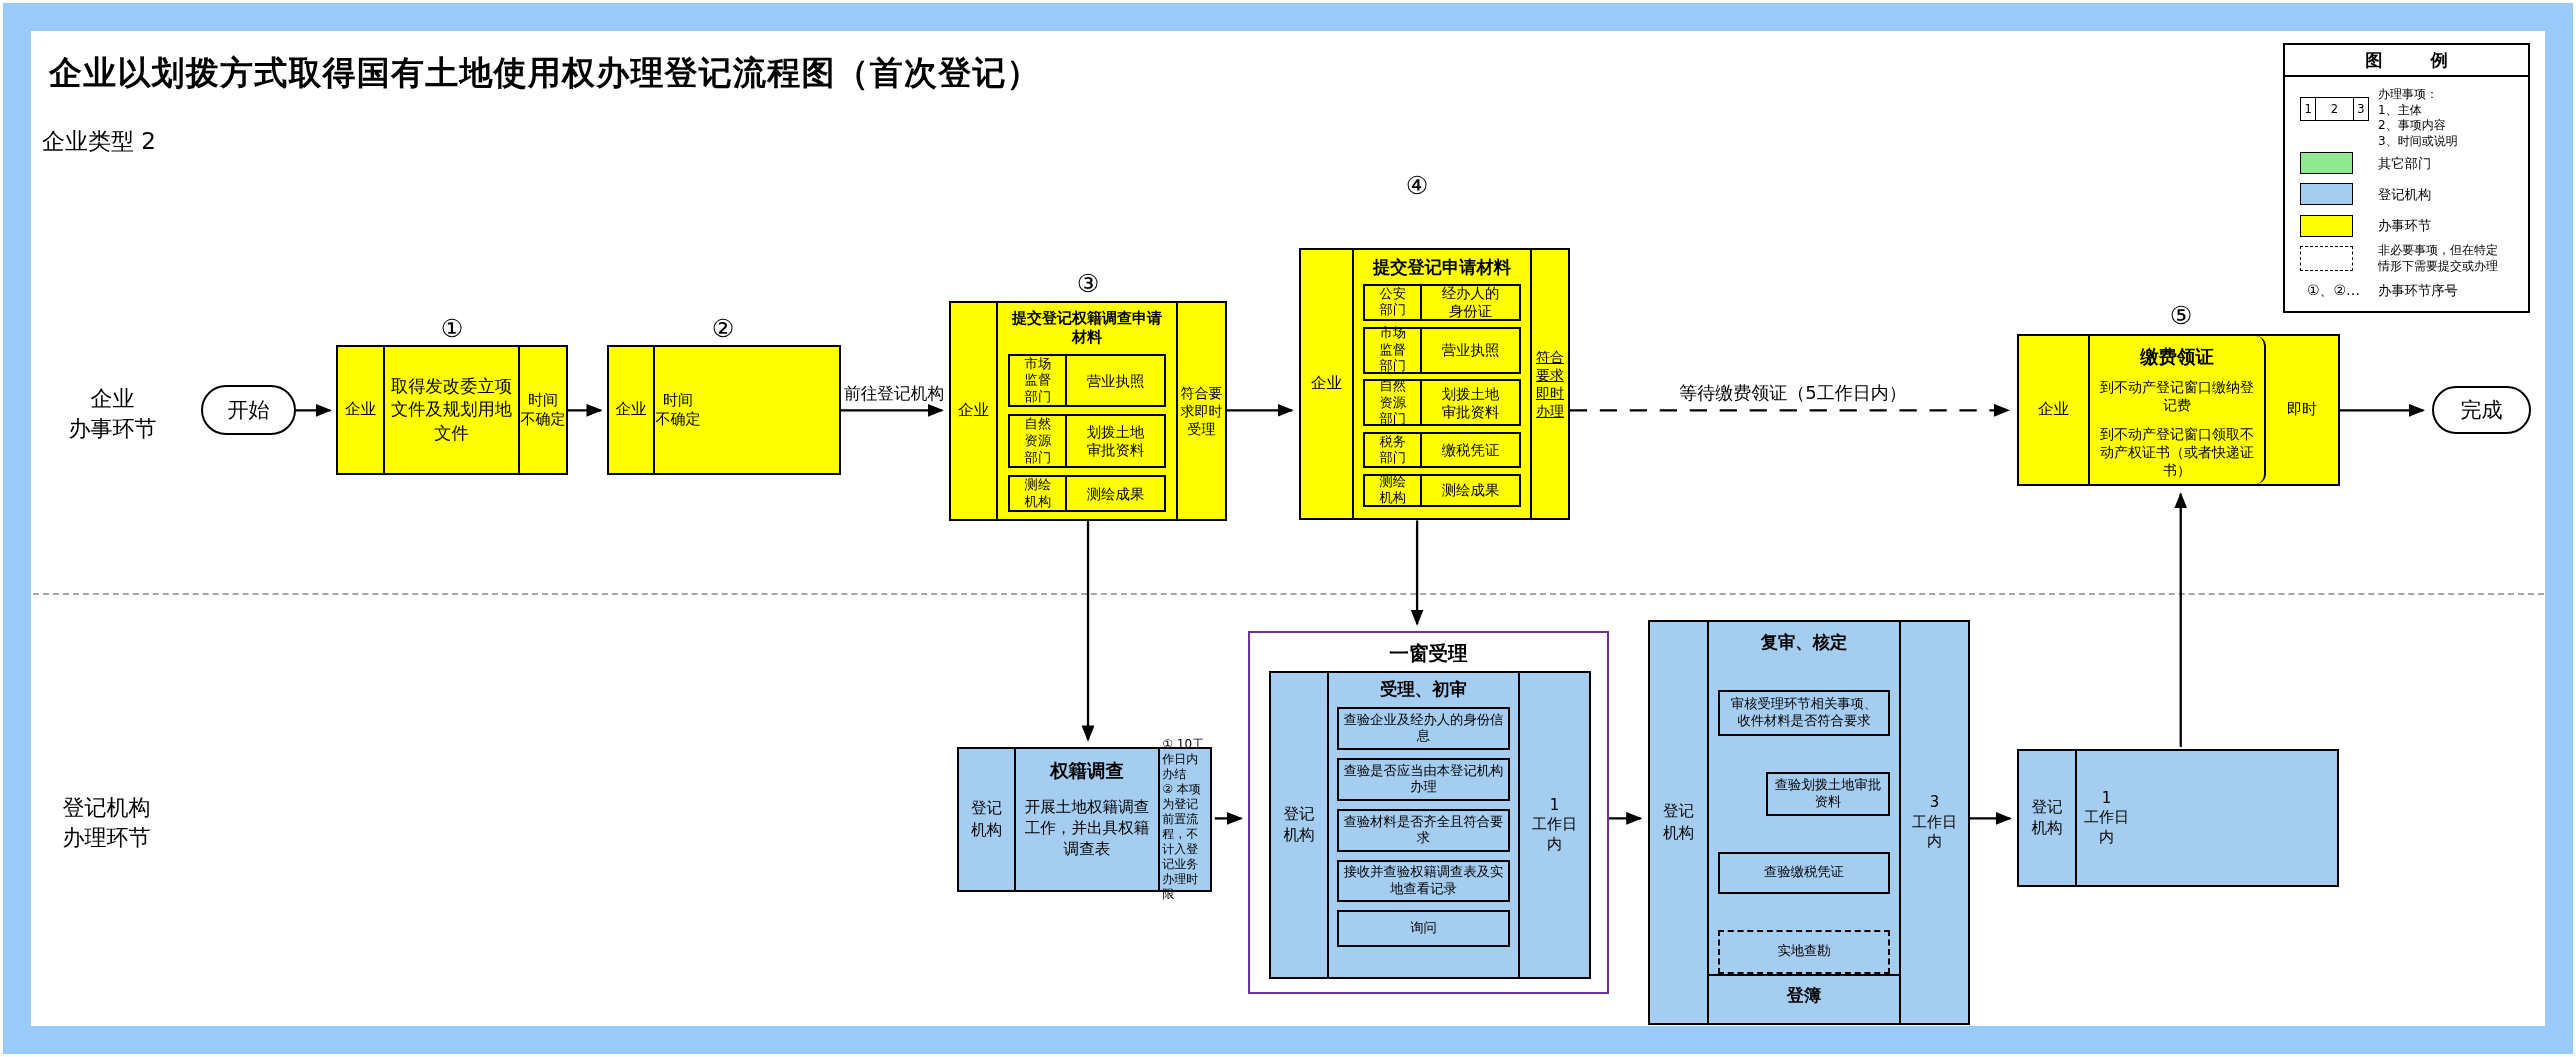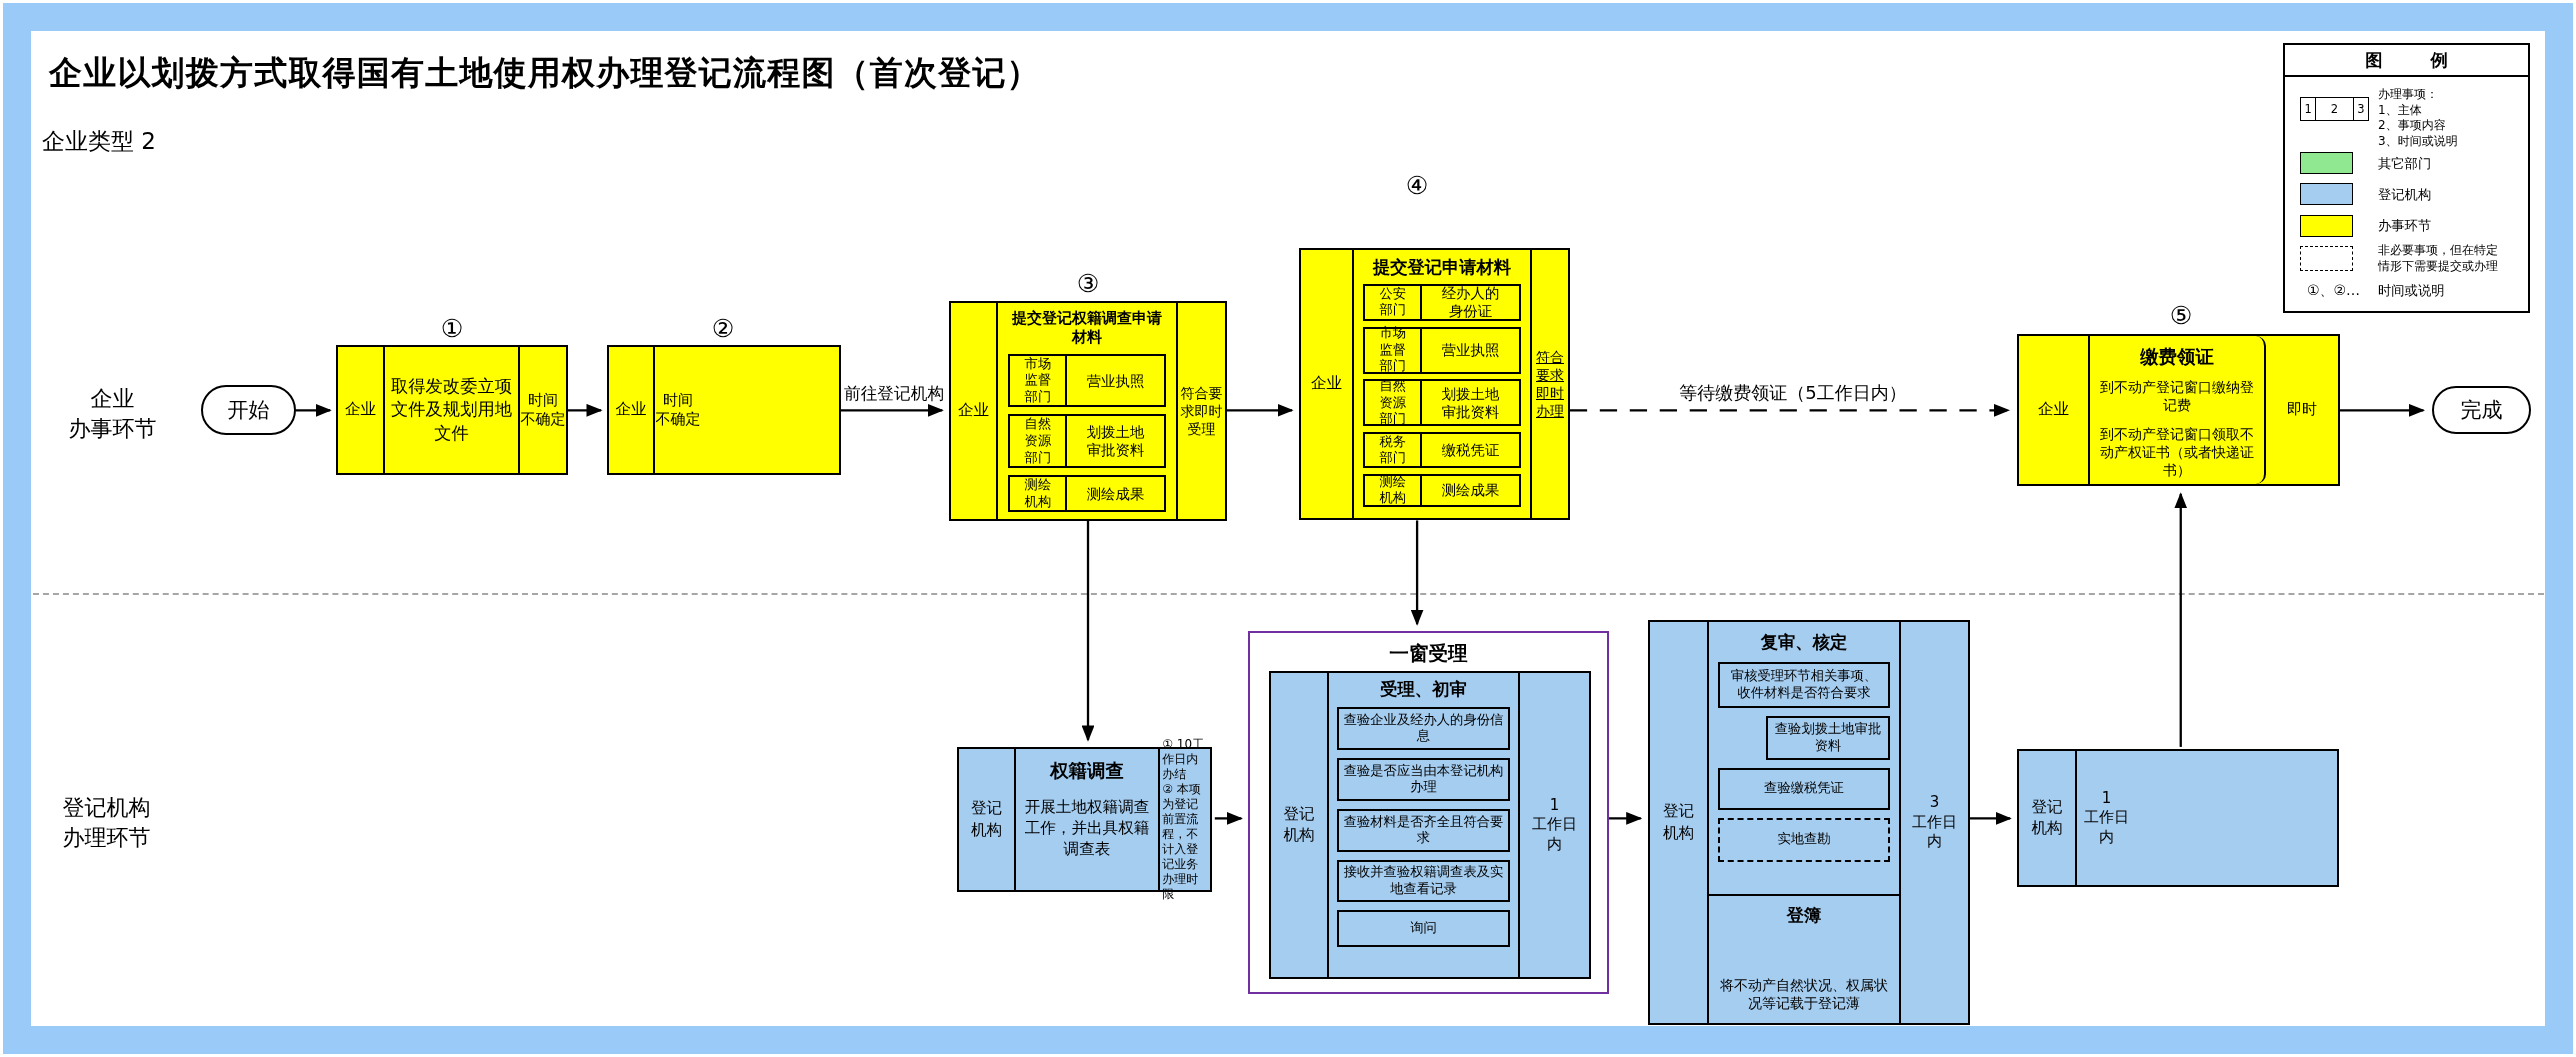--- a/index.html
+++ b/index.html
@@ -212,21 +212,21 @@
       <div class="cell f26 pre" style="width:69px;">1
 工作日
 内</div>
     </div>
   </div>
 
   <div class="abs box blue" style="left:1648px;top:620px;width:322px;height:405px;">
     <div class="cell f27 pre" style="width:59px;">登记
 机构</div>
     <div class="cell vcol" style="flex:1;padding:0;">
-      <div class="vcol" style="display:flex;flex:1;padding:9.2px 9.2px 0;">
+      <div class="vcol" style="display:flex;flex:1;padding:9.2px 9.2px 0;gap:28px;">
         <div class="boxtitle f30">复审、核定</div>
         <div class="item" style="height:46px;margin-top:7px;">审核受理环节相关事项、收件材料是否符合要求</div>
         <div class="item" style="height:44px;margin-top:8px;margin-left:48px;">查验划拨土地审批资料</div>
         <div class="item" style="height:42px;margin-top:8px;">查验缴税凭证</div>
         <div class="item dashedb" style="height:44px;margin-top:8px;">实地查勘</div>
       </div>
       <div class="vcol" style="display:flex;height:119px;border-top:2.3px solid #000;padding:8px 9.2px 0;gap:37px;">
         <div class="boxtitle f30">登簿</div>
         <div class="f24" style="margin-top:11.5px;text-align:center;">将不动产自然状况、权属状况等记载于登记薄</div>
       </div>
@@ -263,18 +263,18 @@
     <div class="abs lg-label" style="left:93px;top:142px;">登记机构</div>
 
     <div class="abs lg-swatch" style="left:15px;top:170px;width:53px;height:22px;background:#FFFF00;"></div>
     <div class="abs lg-label" style="left:93px;top:173px;">办事环节</div>
 
     <div class="abs lg-swatch dashedb" style="left:15px;top:201px;width:53px;height:25px;border-style:dashed;background:#fff;"></div>
     <div class="abs lg-label pre f21" style="left:93px;top:198px;">非必要事项，但在特定
 情形下需要提交或办理</div>
 
     <div class="abs f24" style="left:22px;top:236px;">①、②…</div>
-    <div class="abs lg-label" style="left:93px;top:238px;">时间或说明</div>
+    <div class="abs lg-label" style="left:93px;top:238px;">办事环节序号</div>
   </div>
 
   <div class="frame"></div>
 </div>
 
 
 </body></html>

